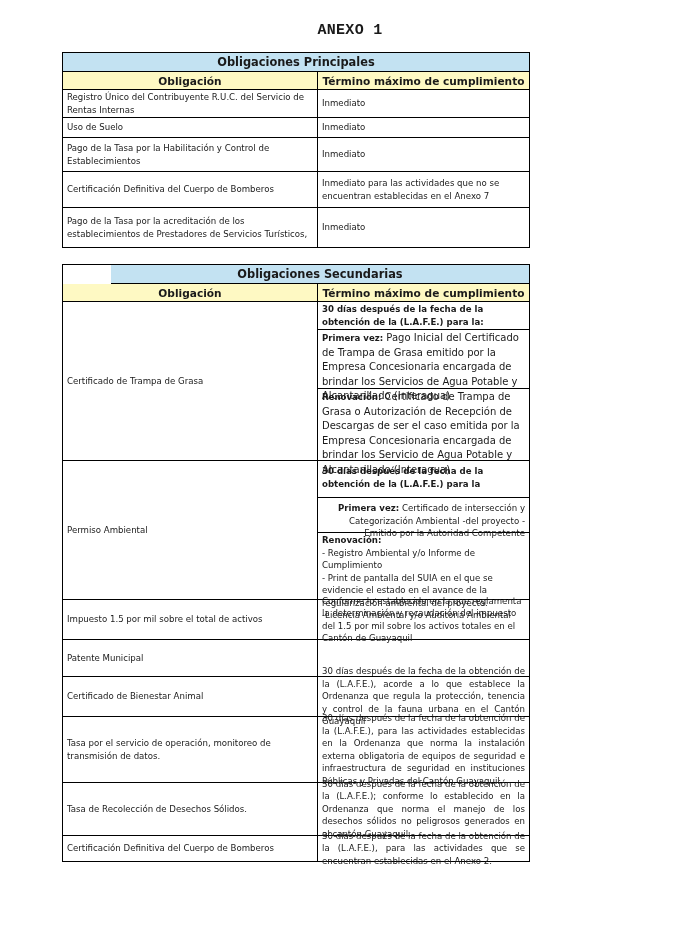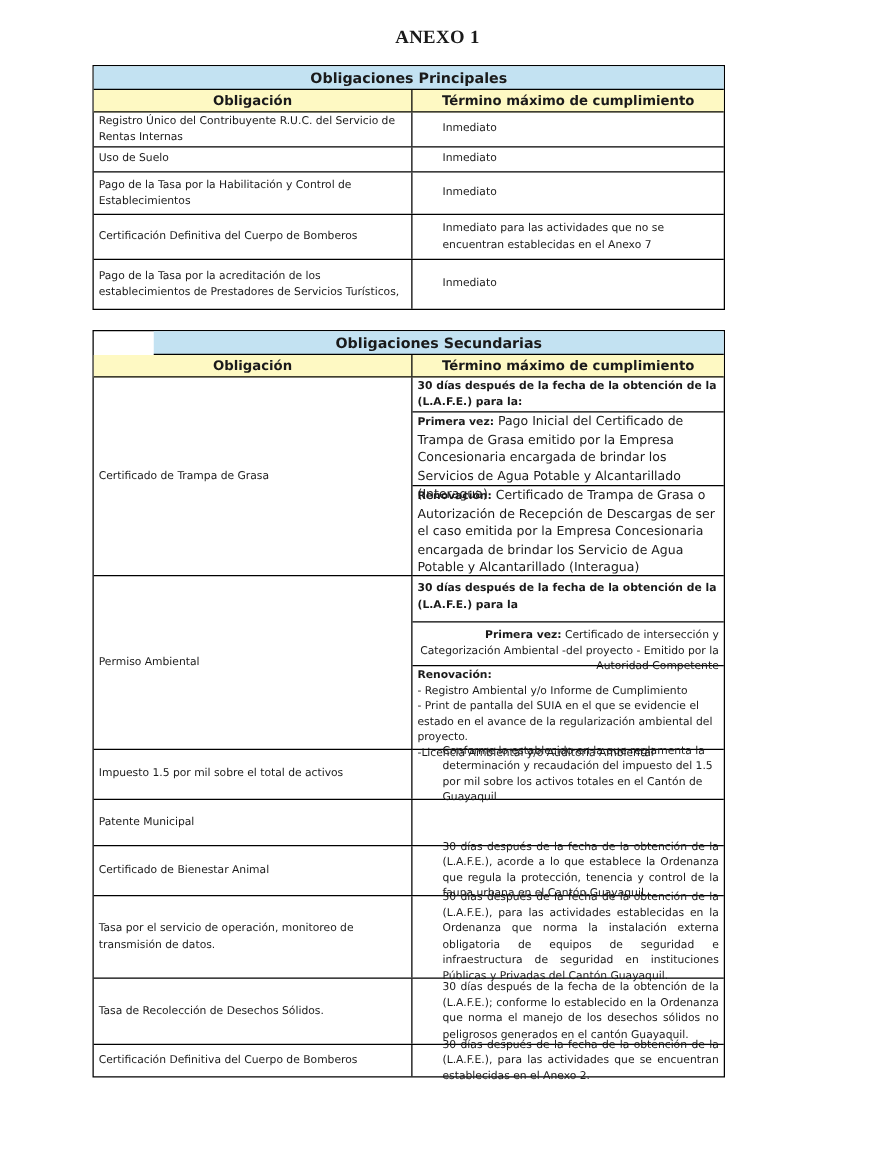--- a/index.html
+++ b/index.html
@@ -1,35 +1,35 @@
 <!DOCTYPE html>
 <html><head>
 <meta charset="utf-8">
 <style>
   html, body { margin: 0; padding: 0; background: #ffffff; }
   body { width: 700px; height: 927px; position: relative; overflow: hidden;
          font-family: "DejaVu Sans", sans-serif; color: #1a1a1a; }
   .title { position: absolute; top: 22px; left: 0; width: 700px; text-align: center;
-           font-family: Liberation Serif, serif; font-weight: bold; font-size: 15px; letter-spacing: 0.3px; }
-  .tbl { position: absolute; left: 74px; width: 506px; border: 1px solid #000; box-sizing: border-box; }
+           font-family: Liberation Mono, monospace; font-weight: bold; font-size: 15px; letter-spacing: 0.3px; }
+  .tbl { position: absolute; left: 62px; width: 468px; border: 1px solid #000; box-sizing: border-box; }
   .hdr { position: absolute; left: 0; right: 0; background: #c3e2f2; border-bottom: 1px solid #000;
          font-weight: bold; text-align: center; font-size: 11.4px; box-sizing: border-box;
          display: flex; align-items: center; justify-content: center; }
   .colhdr { position: absolute; left: 0; right: 0; background: #fef9c3; border-bottom: 1px solid #000;
             box-sizing: border-box; }
   .colhdr .c { position: absolute; top: 0; bottom: 0; display: flex; align-items: center; justify-content: center;
                font-weight: bold; font-size: 10.6px; }
   .colhdr .c1 { left: 0; width: 255px; border-right: 1px solid #000; box-sizing: border-box; }
   .colhdr .c2 { left: 255px; right: 0; }
   .row { position: absolute; left: 0; right: 0; border-bottom: 1px solid #000; box-sizing: border-box; }
   .row.last { border-bottom: none; }
   .cell { position: absolute; top: 0; bottom: 0; display: flex; align-items: center;
           font-size: 8.6px; line-height: 12.5px; padding: 0 4px; box-sizing: border-box; }
   .cell.l { left: 0; width: 255px; border-right: 1px solid #000; }
-  .cell.r { left: 255px; right: 0; margin-left: 20px; }
+  .cell.r { left: 255px; right: 0; }
   .cell.just { text-align: justify; }
   .sub { position: absolute; left: 255px; right: 0; border-bottom: 1px solid #000; box-sizing: border-box;
          padding: 1px 4px; font-size: 8.6px; line-height: 12.5px; }
   .sub.big { font-size: 10px; line-height: 14.5px; }
   .b { font-weight: bold; }
   .b8 { font-weight: bold; font-size: 8.6px; }
   .leftspan { position: absolute; left: 0; width: 255px; border-right: 1px solid #000; border-bottom: 1px solid #000;
               box-sizing: border-box; display: flex; align-items: center; padding: 0 4px; font-size: 8.6px; }
 </style>
 </head>

